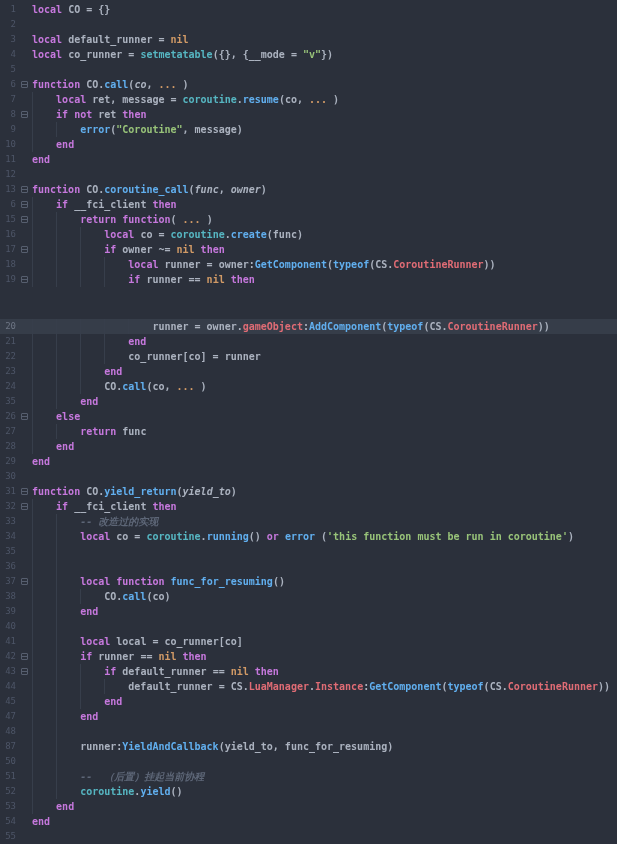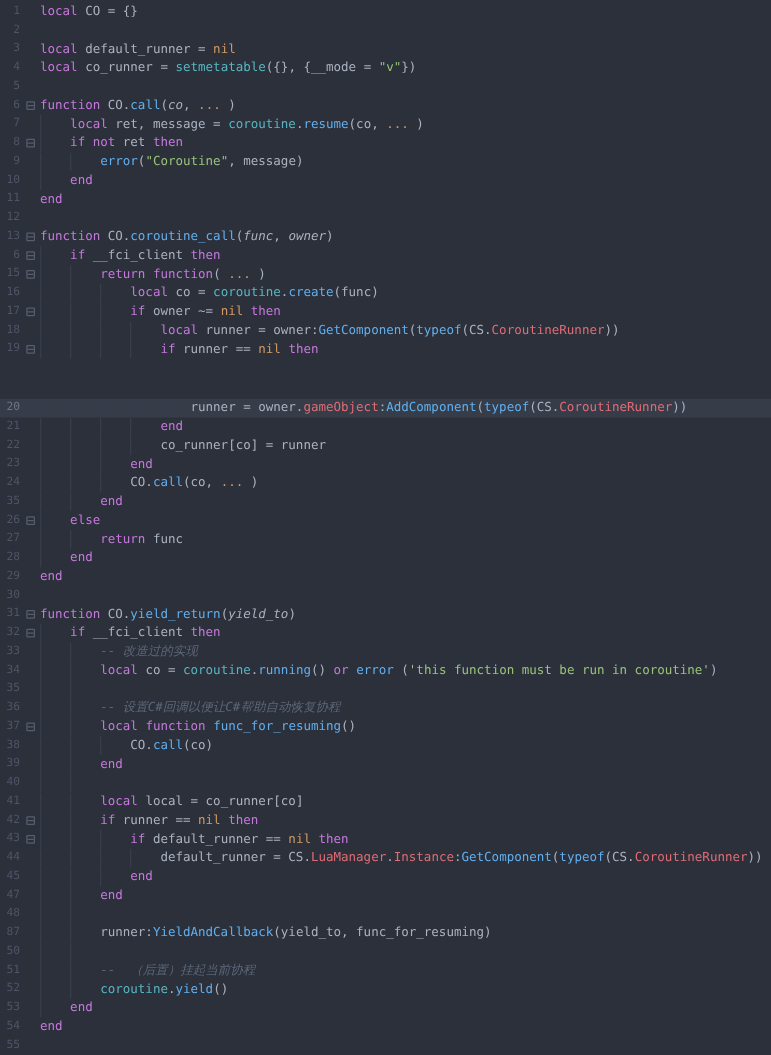--- a/index.html
+++ b/index.html
@@ -22,21 +22,21 @@
   .row.current .ln{color:#6e7685;}
   .foldcol{flex:0 0 16px;display:flex;align-items:center;justify-content:center;}
   .fold{
     width:7px;height:7px;border:1px solid #565e6e;border-radius:1px;
     position:relative;display:inline-block;box-sizing:border-box;cursor:pointer;
   }
   .fold::after{
     content:"";position:absolute;left:0px;right:0px;top:2px;
     border-top:1px solid #565e6e;
   }
-  .code{flex:1 1 auto;position:relative;overflow:hidden;}
+  .code{flex:1 1 auto;position:relative;overflow:hidden;font-weight:bold;}
   .guide{position:absolute;top:0;bottom:0;width:1px;background:#373e4b;}
   .codetext{position:relative;z-index:1;}
   .tk-kw{color:#c678dd;}
   .tk-txt{color:#abb2bf;}
   .tk-fn{color:#61afef;}
   .tk-bi{color:#56b6c2;text-align:center;}
   .tk-num{color:#d19a66;}
   .tk-str{color:#98c379;}
   .tk-cmt{color:#5d6677;font-style:italic;}
   .tk-prop{color:#e06c75;}
@@ -75,21 +75,21 @@
       <div class="row"><div class="ln">26</div><div class="foldcol"><span class="fold"></span></div><div class="code"><span class="guide" style="left: 0px;"></span><span class="codetext"><span class="tk-txt">    </span><span class="tk-kw">else</span></span></div></div>
       <div class="row"><div class="ln">27</div><div class="foldcol"></div><div class="code"><span class="guide" style="left: 0px;"></span><span class="guide" style="left: 24.08px;"></span><span class="codetext"><span class="tk-txt">        </span><span class="tk-kw">return</span><span class="tk-txt"> func</span></span></div></div>
       <div class="row"><div class="ln">28</div><div class="foldcol"></div><div class="code"><span class="guide" style="left: 0px;"></span><span class="codetext"><span class="tk-txt">    </span><span class="tk-kw">end</span></span></div></div>
       <div class="row"><div class="ln">29</div><div class="foldcol"></div><div class="code"><span class="codetext"><span class="tk-kw">end</span></span></div></div>
       <div class="row"><div class="ln">30</div><div class="foldcol"></div><div class="code"><span class="codetext"></span></div></div>
       <div class="row"><div class="ln">31</div><div class="foldcol"><span class="fold"></span></div><div class="code"><span class="codetext"><span class="tk-kw">function</span><span class="tk-txt"> CO.</span><span class="tk-fn">yield_return</span><span class="tk-txt">(</span><span class="tk-par">yield_to</span><span class="tk-txt">)</span></span></div></div>
       <div class="row"><div class="ln">32</div><div class="foldcol"><span class="fold"></span></div><div class="code"><span class="guide" style="left: 0px;"></span><span class="codetext"><span class="tk-txt">    </span><span class="tk-kw">if</span><span class="tk-txt"> __fci_client </span><span class="tk-kw">then</span></span></div></div>
       <div class="row"><div class="ln">33</div><div class="foldcol"></div><div class="code"><span class="guide" style="left: 0px;"></span><span class="guide" style="left: 24.08px;"></span><span class="codetext"><span class="tk-txt">        </span><span class="tk-cmt">-- 改造过的实现</span></span></div></div>
       <div class="row"><div class="ln">34</div><div class="foldcol"></div><div class="code"><span class="guide" style="left: 0px;"></span><span class="guide" style="left: 24.08px;"></span><span class="codetext"><span class="tk-txt">        </span><span class="tk-kw">local</span><span class="tk-txt"> co = </span><span class="tk-bi">coroutine</span><span class="tk-txt">.</span><span class="tk-fn">running</span><span class="tk-txt">() </span><span class="tk-kw">or</span><span class="tk-txt"> </span><span class="tk-fn">error</span><span class="tk-txt"> (</span><span class="tk-str">'this function must be run in coroutine'</span><span class="tk-txt">)</span></span></div></div>
       <div class="row"><div class="ln">35</div><div class="foldcol"></div><div class="code"><span class="guide" style="left: 0px;"></span><span class="guide" style="left: 24.08px;"></span><span class="codetext"></span></div></div>
-      <div class="row"><div class="ln">36</div><div class="foldcol"></div><div class="code"><span class="guide" style="left: 0px;"></span><span class="guide" style="left: 24.08px;"></span><span class="codetext"><span class="tk-txt">        </span><span class="tk-cmt">-- 设置C#回调以便让C#帮助自动恢复协程</span></span></div></div>
+      <div class="row"><div class="ln">36</div><div class="foldcol"></div><div class="code"><span class="guide" style="left: 0px;"></span><span class="guide" style="left: 24.08px;"></span></div></div>
       <div class="row"><div class="ln">37</div><div class="foldcol"><span class="fold"></span></div><div class="code"><span class="guide" style="left: 0px;"></span><span class="guide" style="left: 24.08px;"></span><span class="codetext"><span class="tk-txt">        </span><span class="tk-kw">local</span><span class="tk-txt"> </span><span class="tk-kw">function</span><span class="tk-txt"> </span><span class="tk-fn">func_for_resuming</span><span class="tk-txt">()</span></span></div></div>
       <div class="row"><div class="ln">38</div><div class="foldcol"></div><div class="code"><span class="guide" style="left: 0px;"></span><span class="guide" style="left: 24.08px;"></span><span class="guide" style="left: 48.16px;"></span><span class="codetext"><span class="tk-txt">            CO.</span><span class="tk-fn">call</span><span class="tk-txt">(co)</span></span></div></div>
       <div class="row"><div class="ln">39</div><div class="foldcol"></div><div class="code"><span class="guide" style="left: 0px;"></span><span class="guide" style="left: 24.08px;"></span><span class="codetext"><span class="tk-txt">        </span><span class="tk-kw">end</span></span></div></div>
       <div class="row"><div class="ln">40</div><div class="foldcol"></div><div class="code"><span class="guide" style="left: 0px;"></span><span class="guide" style="left: 24.08px;"></span><span class="codetext"></span></div></div>
       <div class="row"><div class="ln">41</div><div class="foldcol"></div><div class="code"><span class="guide" style="left: 0px;"></span><span class="guide" style="left: 24.08px;"></span><span class="codetext"><span class="tk-txt">        </span><span class="tk-kw">local</span><span class="tk-txt"> local = co_runner[co]</span></span></div></div>
       <div class="row"><div class="ln">42</div><div class="foldcol"><span class="fold"></span></div><div class="code"><span class="guide" style="left: 0px;"></span><span class="guide" style="left: 24.08px;"></span><span class="codetext"><span class="tk-txt">        </span><span class="tk-kw">if</span><span class="tk-txt"> runner == </span><span class="tk-num">nil</span><span class="tk-txt"> </span><span class="tk-kw">then</span></span></div></div>
       <div class="row"><div class="ln">43</div><div class="foldcol"><span class="fold"></span></div><div class="code"><span class="guide" style="left: 0px;"></span><span class="guide" style="left: 24.08px;"></span><span class="guide" style="left: 48.16px;"></span><span class="codetext"><span class="tk-txt">            </span><span class="tk-kw">if</span><span class="tk-txt"> default_runner == </span><span class="tk-num">nil</span><span class="tk-txt"> </span><span class="tk-kw">then</span></span></div></div>
       <div class="row"><div class="ln">44</div><div class="foldcol"></div><div class="code"><span class="guide" style="left: 0px;"></span><span class="guide" style="left: 24.08px;"></span><span class="guide" style="left: 48.16px;"></span><span class="guide" style="left: 72.24px;"></span><span class="codetext"><span class="tk-txt">                default_runner = CS.</span><span class="tk-prop">LuaManager</span><span class="tk-txt">.</span><span class="tk-prop">Instance</span><span class="tk-txt">:</span><span class="tk-fn">GetComponent</span><span class="tk-txt">(</span><span class="tk-fn">typeof</span><span class="tk-txt">(CS.</span><span class="tk-prop">CoroutineRunner</span><span class="tk-txt">))</span></span></div></div>
       <div class="row"><div class="ln">45</div><div class="foldcol"></div><div class="code"><span class="guide" style="left: 0px;"></span><span class="guide" style="left: 24.08px;"></span><span class="guide" style="left: 48.16px;"></span><span class="codetext"><span class="tk-txt">            </span><span class="tk-kw">end</span></span></div></div>
       <div class="row"><div class="ln">47</div><div class="foldcol"></div><div class="code"><span class="guide" style="left: 0px;"></span><span class="guide" style="left: 24.08px;"></span><span class="codetext"><span class="tk-txt">        </span><span class="tk-kw">end</span></span></div></div>

